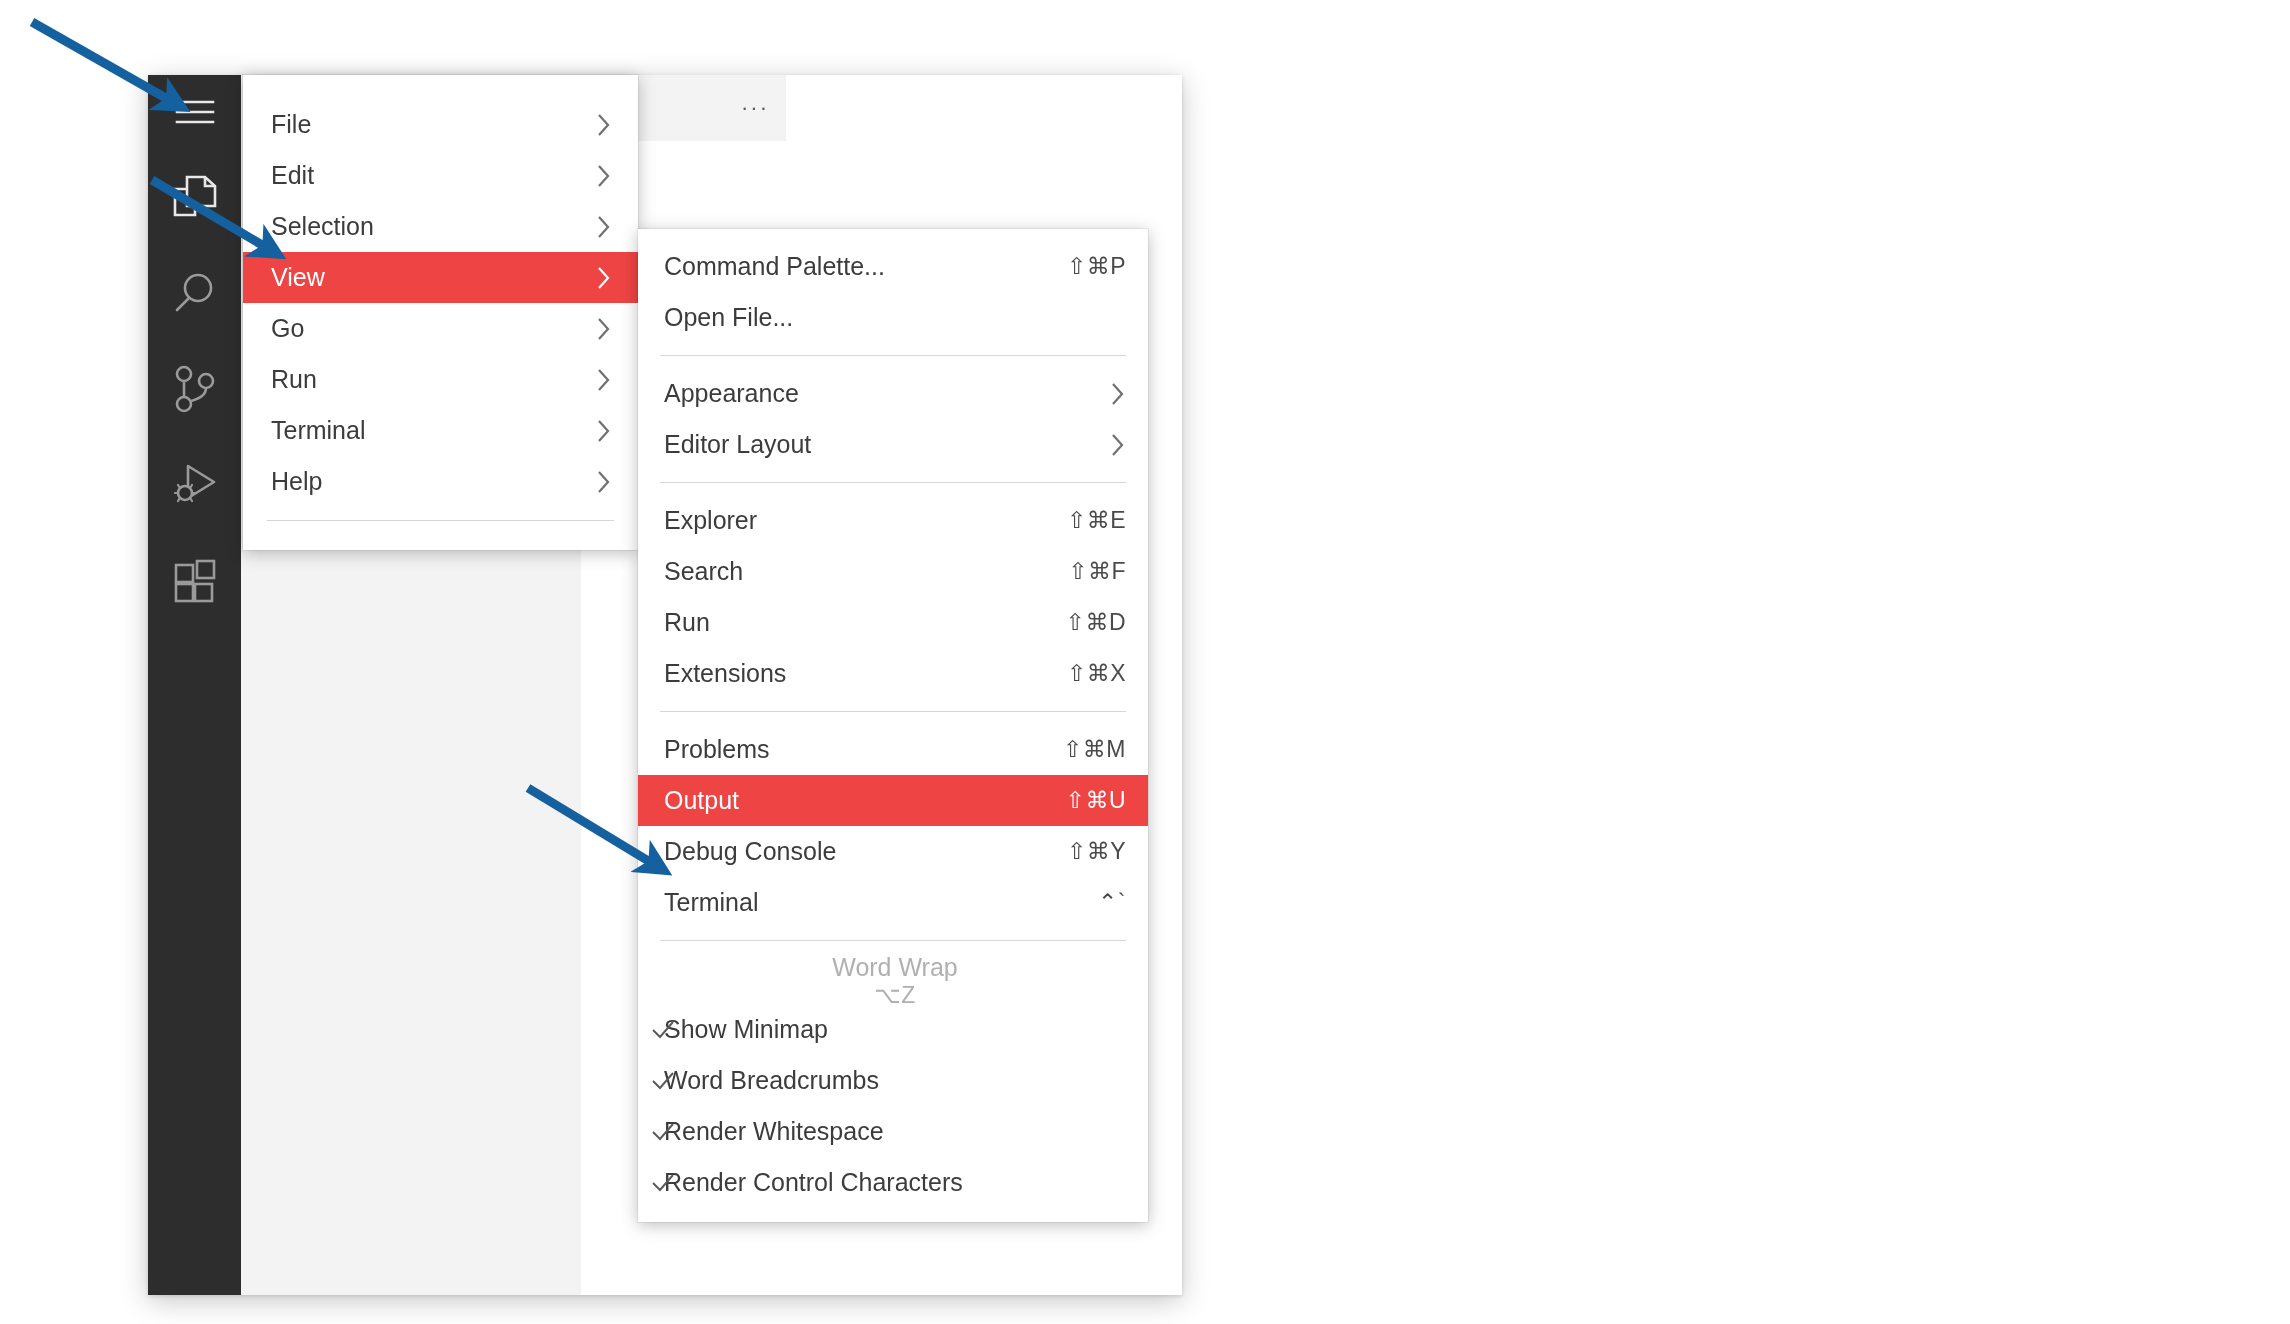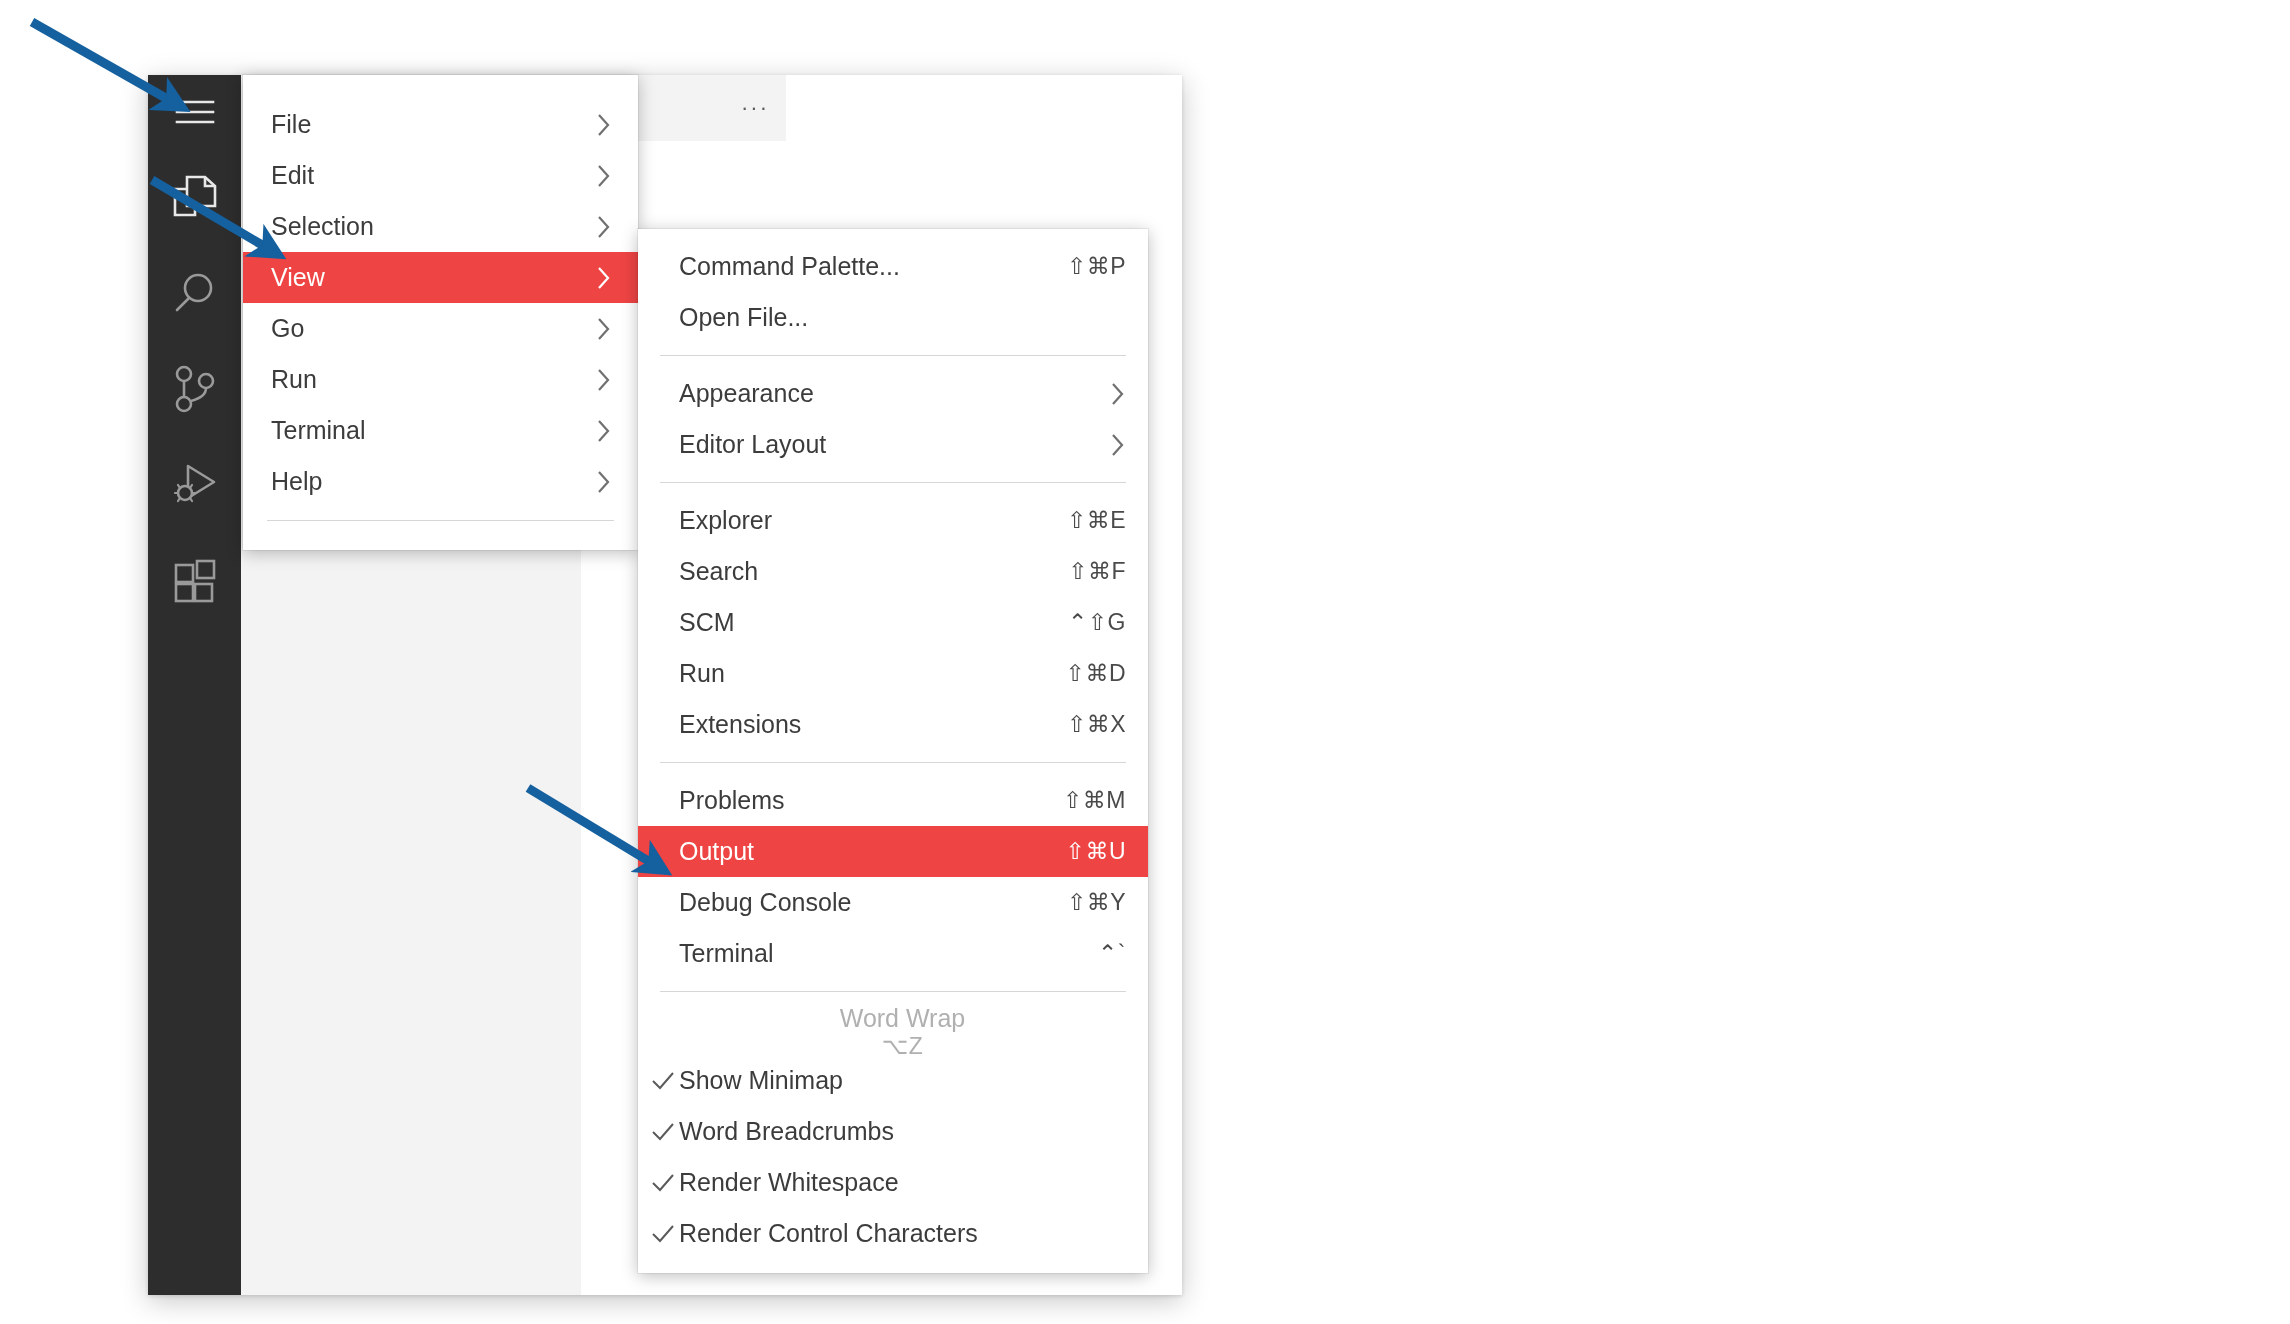--- a/index.html
+++ b/index.html
@@ -152,21 +152,21 @@
     align-items: center;
     height: 51px;
     padding: 0 26px 0 28px;
     box-sizing: border-box;
     font-size: 25px;
     color: #3c3c3c;
     white-space: nowrap;
     cursor: default;
   }
   #view-submenu .menu-item {
-    padding-left: 41px;
+    padding-left: 26px;
     padding-right: 22px;
   }
   .menu-item .label { flex: 0 0 auto; }
   .menu-item .spacer { flex: 1 1 auto; }
   .menu-item .shortcut {
     font-size: 23px;
     color: #4a4a4a;
     letter-spacing: .5px;
     flex: 0 0 auto;
   }
@@ -404,25 +404,20 @@
 
   <div class="menu-item">
     <span class="label">Explorer</span>
     <span class="spacer"></span>
     <span class="shortcut">⇧⌘E</span>
   </div>
   <div class="menu-item">
     <span class="label">Search</span>
     <span class="spacer"></span>
     <span class="shortcut">⇧⌘F</span>
-  </div>
-  <div class="menu-item">
-    <span class="label">SCM</span>
-    <span class="spacer"></span>
-    <span class="shortcut">⌃⇧G</span>
   </div>
   <div class="menu-item">
     <span class="label">Run</span>
     <span class="spacer"></span>
     <span class="shortcut">⇧⌘D</span>
   </div>
   <div class="menu-item">
     <span class="label">Extensions</span>
     <span class="spacer"></span>
     <span class="shortcut">⇧⌘X</span>

